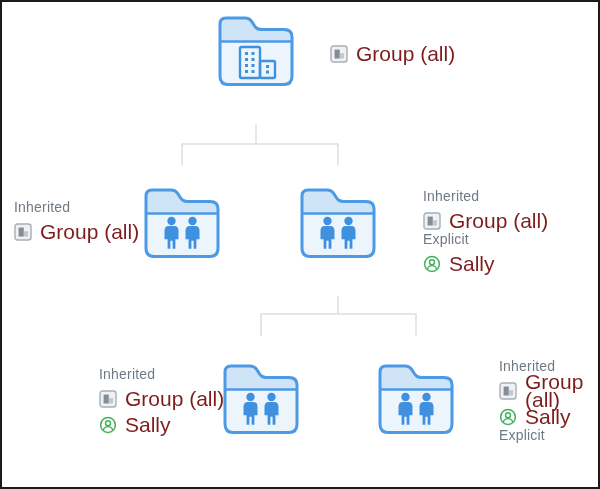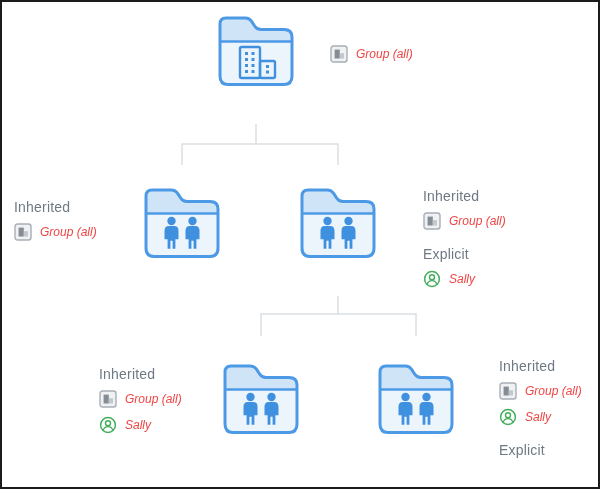--- a/index.html
+++ b/index.html
@@ -20,31 +20,31 @@
   .folder-bot-left  { left:219px; top:360px; }
   .folder-bot-right { left:374px; top:360px; }
 
   .perm-block { position:absolute; display:flex; flex-direction:column; }
   .perm-block-top       { left:328px; top:42px;  }
   .perm-block-mid-left  { left:12px;  top:197px; }
   .perm-block-mid-right { left:421px; top:186px; }
   .perm-block-bot-left  { left:97px;  top:364px; }
   .perm-block-bot-right { left:497px; top:356px; }
 
-  .perm-section + .perm-section { margin-top:15px; }
+  .perm-section + .perm-section { }
   .perm-header {
     font-size:14px; line-height:17px; color:#6E7984;
     letter-spacing:.2px;
   }
   .perm-entry {
     display:flex; align-items:center; gap:8px;
     margin-top:6px; height:20px;
   }
   .perm-section > .perm-entry:first-child { margin-top:0; }
-  .perm-name { font-size:12px; line-height:18px; color:#ef4444;font-style:italic; }
+  .perm-name { font-size:21px; line-height:18px; color:#7f1d1d; }
   .badge { width:18px; height:18px; flex:0 0 18px; }
   .badge-green  { color:#43AE5C; }
   .badge-yellow { color:#F0C245; }
 </style>
 </head>
 <body>
 
 <svg width="0" height="0" style="position:absolute" aria-hidden="true">
   <defs>
     <g id="sym-folder-base">

